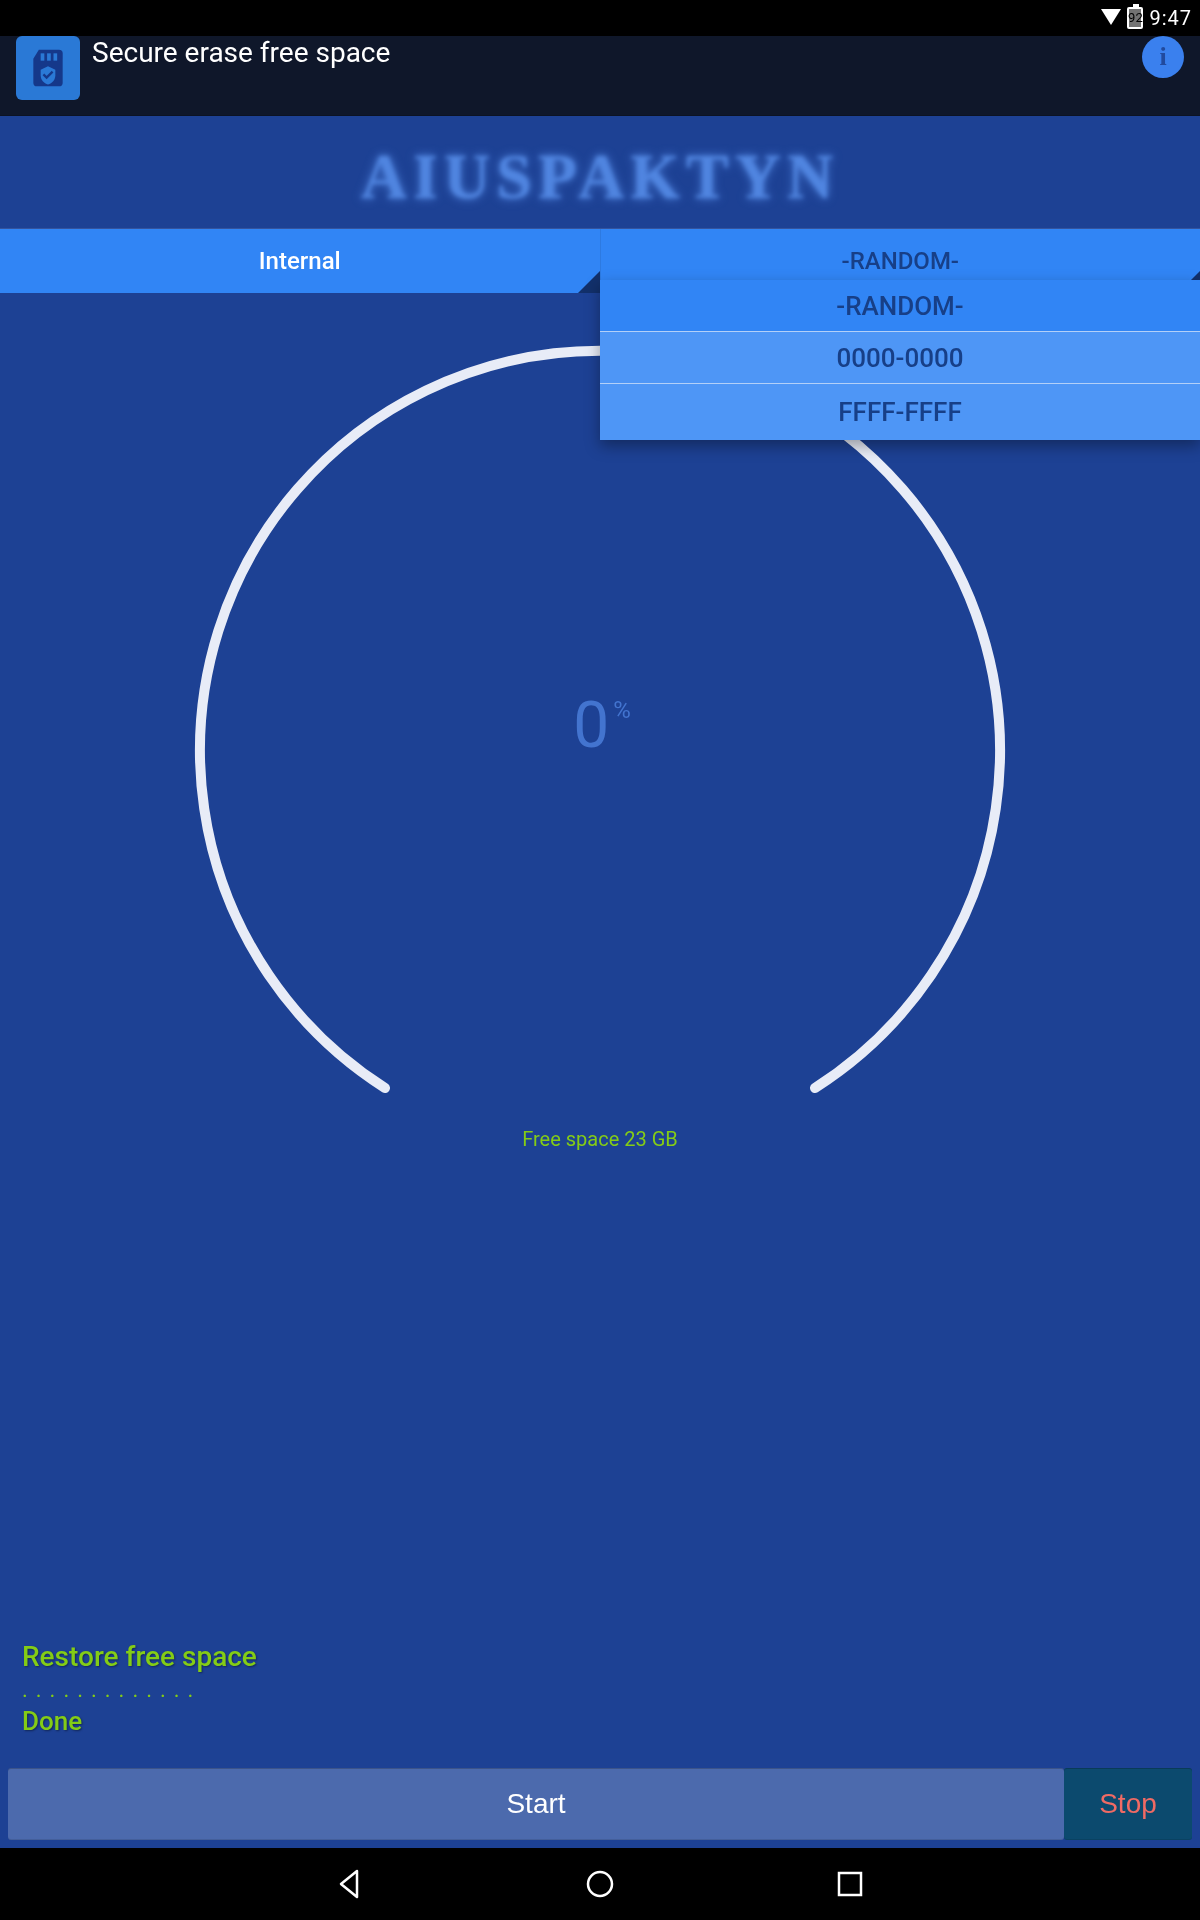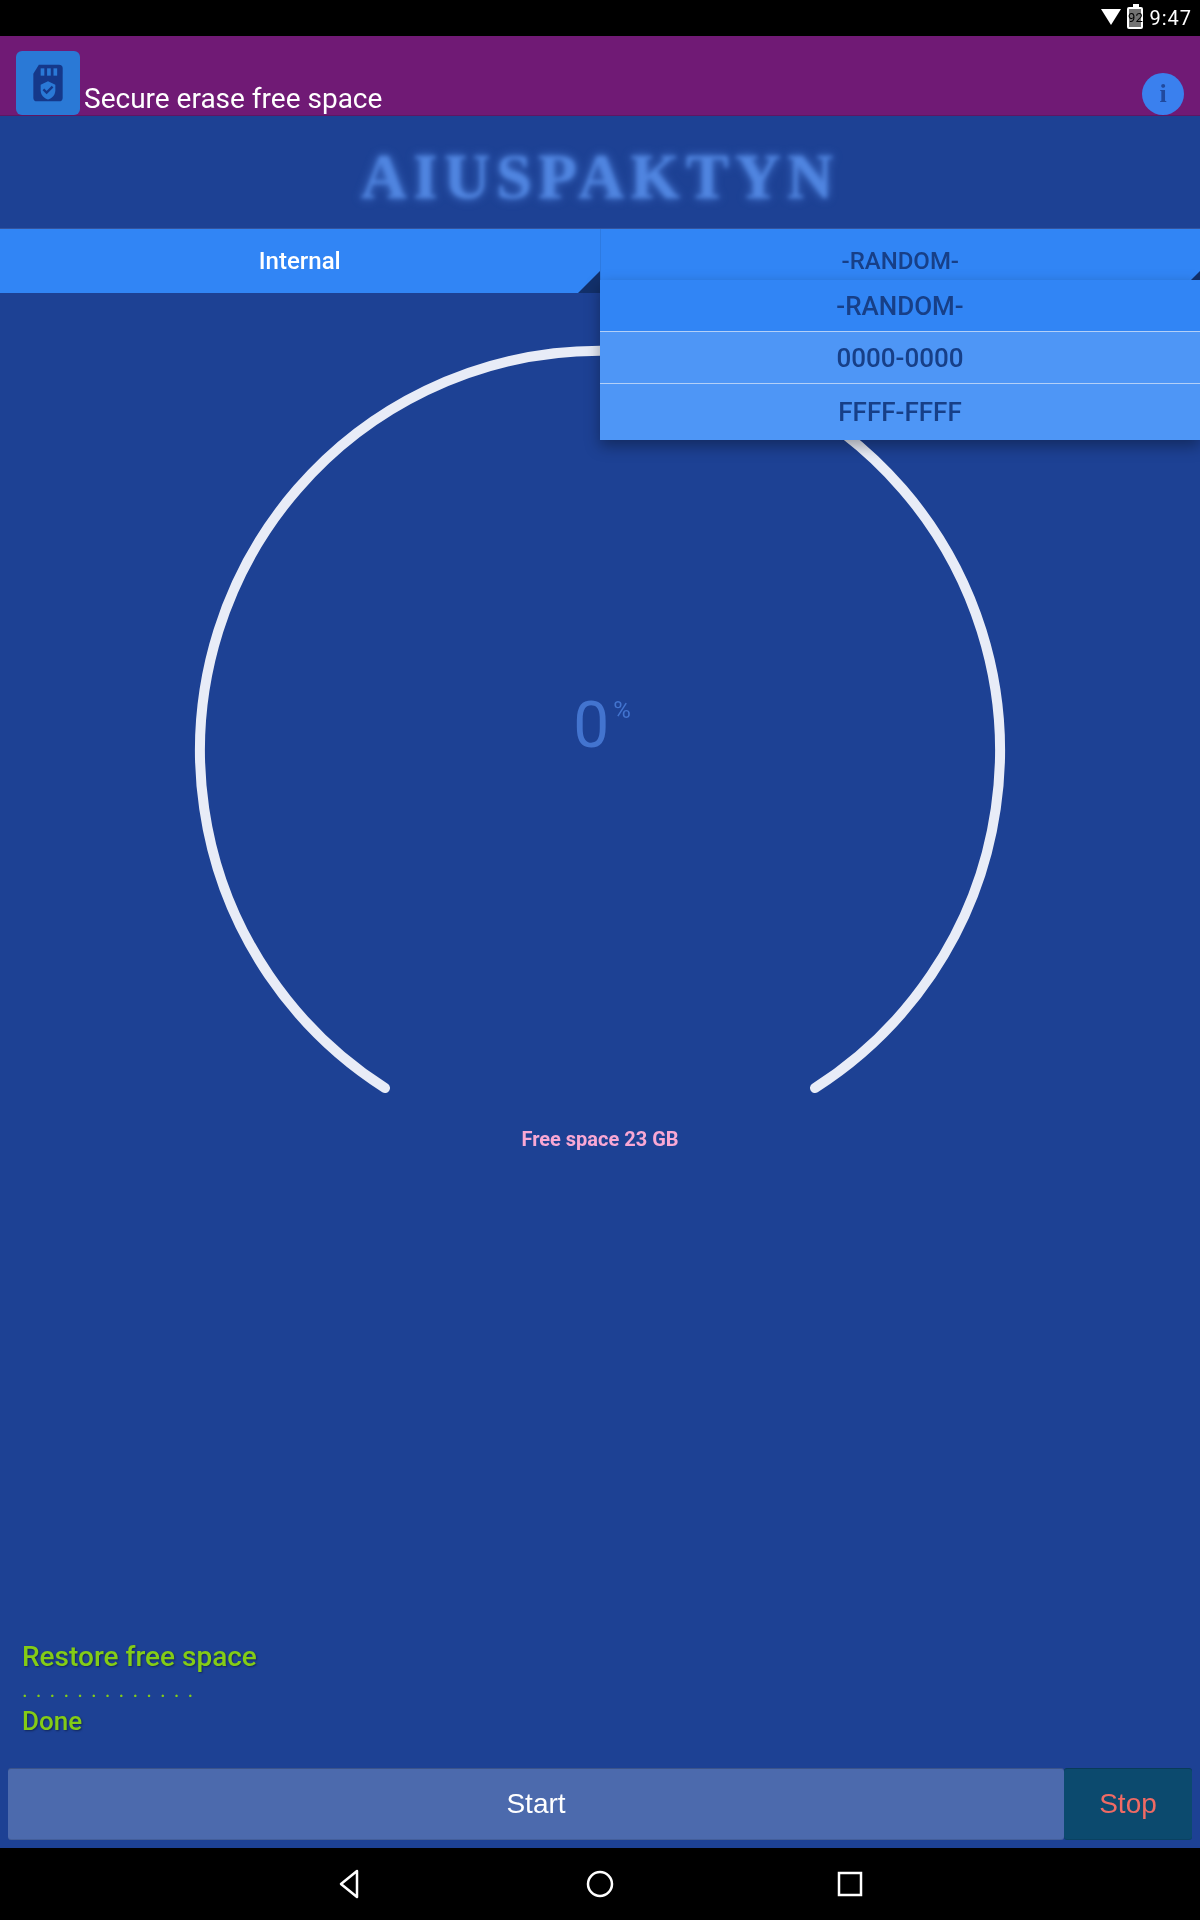--- a/index.html
+++ b/index.html
@@ -24,25 +24,25 @@
   .status-bar .wifi { width:0;height:0;border-left:10px solid transparent;border-right:10px solid transparent;border-bottom:16px solid #fff;transform:rotate(180deg); position:relative; top:-1px;}
   .status-bar .batt {
     width: 16px; height: 22px; border:2px solid #fff; border-radius:2px; position:relative; display:flex; align-items:center; justify-content:center;
   }
   .status-bar .batt::before { content:""; position:absolute; top:-5px; left:4px; width:6px; height:3px; background:#fff;}
   .status-bar .batt-num { font-size:13px; color:#000; background:#737373; width:100%; text-align:center; line-height:10px; height:100%; display:flex; align-items:center; justify-content:center;}
   .status-bar .clock { font-weight:400; letter-spacing:1px; }
 
   .app-bar {
     height: 80px;
-    background: #701a75;
+    background: #0f172a;
     display: flex;
-    align-items: flex-end;
+    align-items: flex-start;
     padding: 0 16px;
-    gap: 4px;
+    gap: 12px;
     border-bottom: 1px solid rgba(0,0,0,0.15);
   }
   .app-icon {
     width: 64px; height: 64px;
     background: #2a79d6;
     border-radius: 6px;
     display:flex; align-items:center; justify-content:center;
     position:relative;
   }
   .app-icon svg { width:44px; height:44px; }
@@ -120,21 +120,21 @@
     margin-top: 10px;
   }
   .gauge-wrap svg{ position:absolute; left:50%; top:50%; transform:translate(-50%,-50%); }
   .pct {
     position:absolute; left:50%; top:48%; transform:translate(-50%,-50%);
     color:#4374cf; font-size:64px; font-weight:400;
   }
   .pct sup{font-size:24px; vertical-align: top; position:relative; top:8px; left:4px;}
   .free-space{
     position:absolute; left:50%; bottom:32px; transform:translateX(-50%);
-    color:#f9a8d4; font-size:20px;font-weight:bold;
+    color:#84cc16; font-size:20px;
   }
 
   .status-block{
     position:absolute;
     left:22px;
     bottom: 112px;
     color:#84cc16;
   }
   .status-block .line1{font-size:28px;font-weight:500;text-shadow:1px 1px 2px rgba(0,0,0,.4);}
   .status-block .dots{font-size:22px;letter-spacing:8px;margin:4px 0;}

